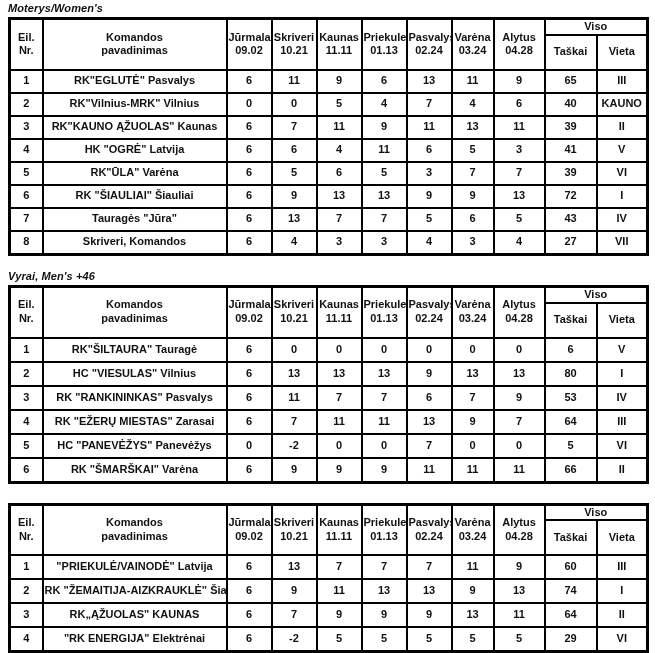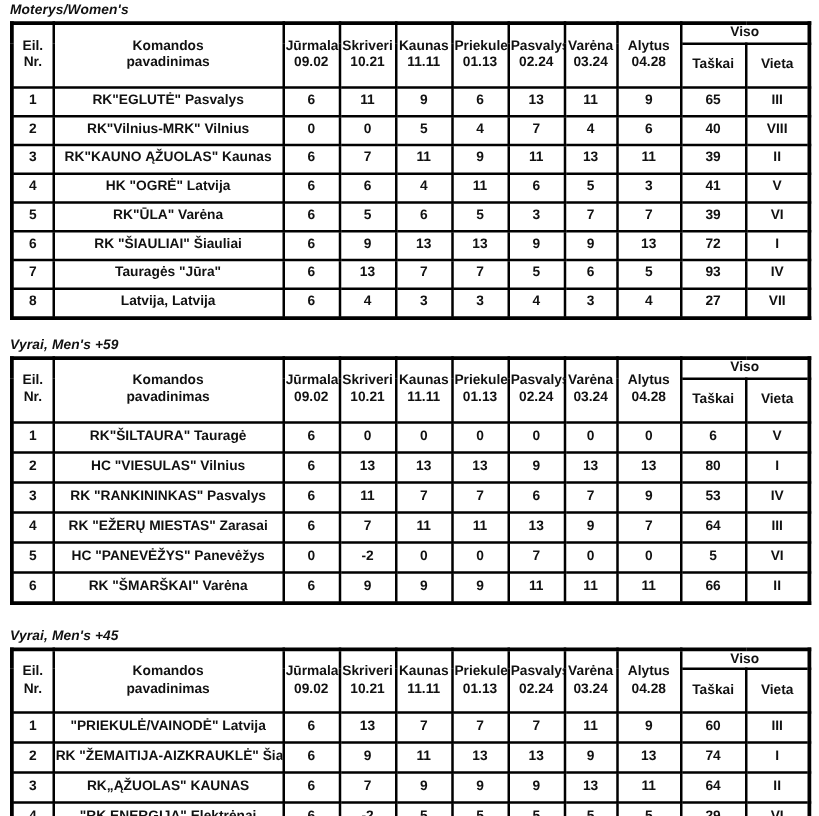--- a/index.html
+++ b/index.html
@@ -131,21 +131,21 @@
             <td>2</td>
             <td class="team">RK"Vilnius-MRK" Vilnius</td>
             <td>0</td>
             <td>0</td>
             <td>5</td>
             <td>4</td>
             <td>7</td>
             <td>4</td>
             <td>6</td>
             <td>40</td>
-            <td>VIII</td>
+            <td>KAUNO</td>
           </tr>
           <tr>
             <td>3</td>
             <td class="team">RK"KAUNO ĄŽUOLAS" Kaunas</td>
             <td>6</td>
             <td>7</td>
             <td>11</td>
             <td>9</td>
             <td>11</td>
             <td>13</td>
@@ -195,42 +195,42 @@
           <tr>
             <td>7</td>
             <td class="team">Tauragės "Jūra"</td>
             <td>6</td>
             <td>13</td>
             <td>7</td>
             <td>7</td>
             <td>5</td>
             <td>6</td>
             <td>5</td>
-            <td>93</td>
+            <td>43</td>
             <td>IV</td>
           </tr>
           <tr>
             <td>8</td>
-            <td class="team">Latvija, Latvija</td>
+            <td class="team">Skriveri, Komandos</td>
             <td>6</td>
             <td>4</td>
             <td>3</td>
             <td>3</td>
             <td>4</td>
             <td>3</td>
             <td>4</td>
             <td>27</td>
             <td>VII</td>
           </tr>
         </tbody>
     </table>
   </div>
 
   <div class="section" id="section-men35">
-    <div class="section-title">Vyrai, Men's +59</div>
+    <div class="section-title">Vyrai, Men's +46</div>
     <table class="standings">
       <colgroup>
         <col class="c-eil">
           <col class="c-name">
         <col class="c-venue">
           <col class="c-venue">
           <col class="c-venue">
           <col class="c-venue">
           <col class="c-venue">
           <col class="c-var">
@@ -342,21 +342,20 @@
             <td>11</td>
             <td>11</td>
             <td>66</td>
             <td>II</td>
           </tr>
         </tbody>
     </table>
   </div>
 
   <div class="section" id="section-men45">
-    <div class="section-title">Vyrai, Men's +45</div>
     <table class="standings">
       <colgroup>
         <col class="c-eil">
           <col class="c-name">
         <col class="c-venue">
           <col class="c-venue">
           <col class="c-venue">
           <col class="c-venue">
           <col class="c-venue">
           <col class="c-var">

